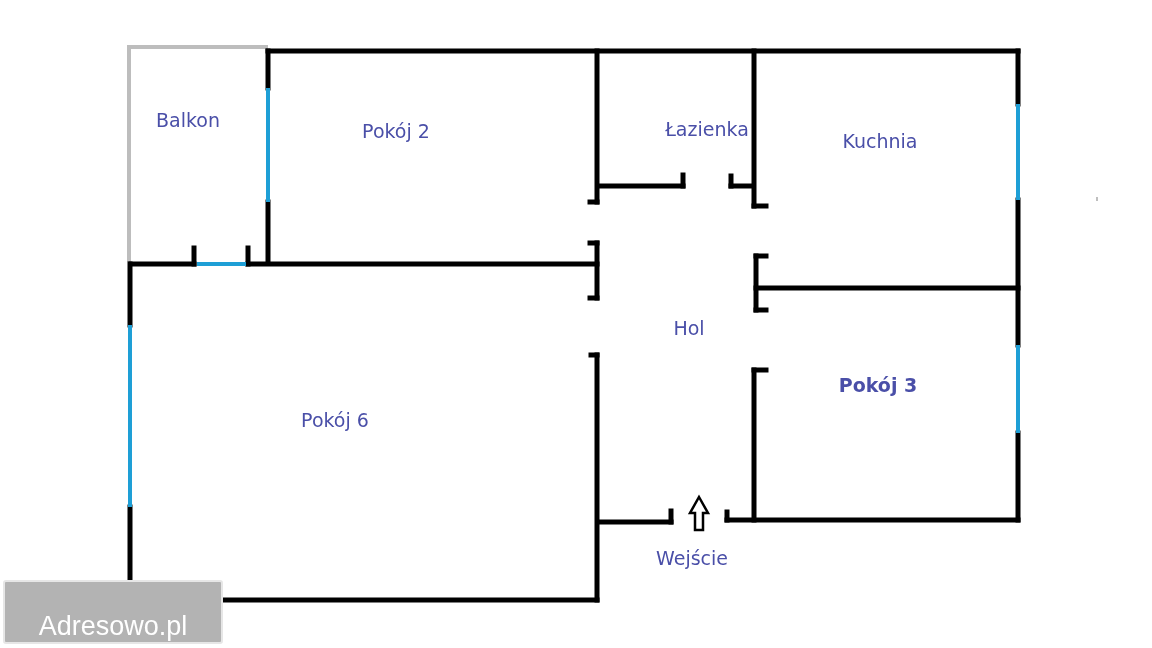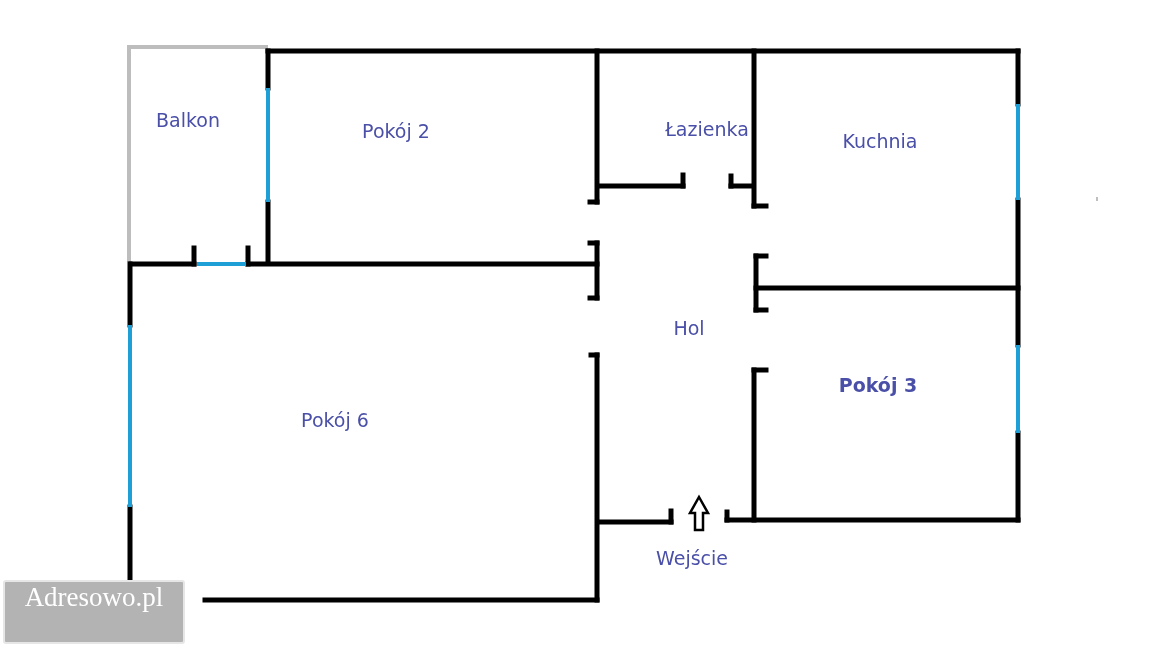--- a/index.html
+++ b/index.html
@@ -1,19 +1,19 @@
 <!DOCTYPE html>
 <html><head>
 <meta charset="utf-8">
 <style>
   html, body { margin: 0; padding: 0; background: #ffffff; }
   body { width: 1152px; height: 648px; position: relative; overflow: hidden; font-family: "DejaVu Sans", sans-serif; }
   #plan { position: absolute; left: 0; top: 0; width: 1152px; height: 648px; }
   .room-label { position: absolute; color: #4a4fa8; font-family: "DejaVu Sans", sans-serif; font-size: 19px; white-space: nowrap; transform: translateX(-50%); line-height: 1; }
-  .watermark { position: absolute; left: 3px; top: 580px; width: 182px; height: 64px; background: #b3b3b3; border: 2px solid #e6e6e6; border-radius: 3px; box-sizing: border-box; color: #ffffff; font-family: Liberation Serif, serif; font-size: 27px; display: flex; align-items: flex-start; justify-content: center; }
+  .watermark { position: absolute; left: 3px; top: 580px; width: 220px; height: 64px; background: #b3b3b3; border: 2px solid #e6e6e6; border-radius: 3px; box-sizing: border-box; color: #ffffff; font-family: Liberation Sans, sans-serif; font-size: 27px; display: flex; align-items: flex-end; justify-content: center; }
 </style>
 </head>
 <body>
 
 <svg id="plan" viewBox="0 0 1152 648" xmlns="http://www.w3.org/2000/svg">
 
   <g stroke="#bdbdbd" stroke-width="4" fill="none">
     <polyline points="129,262 129,47 268,47"></polyline>
   </g>
 

